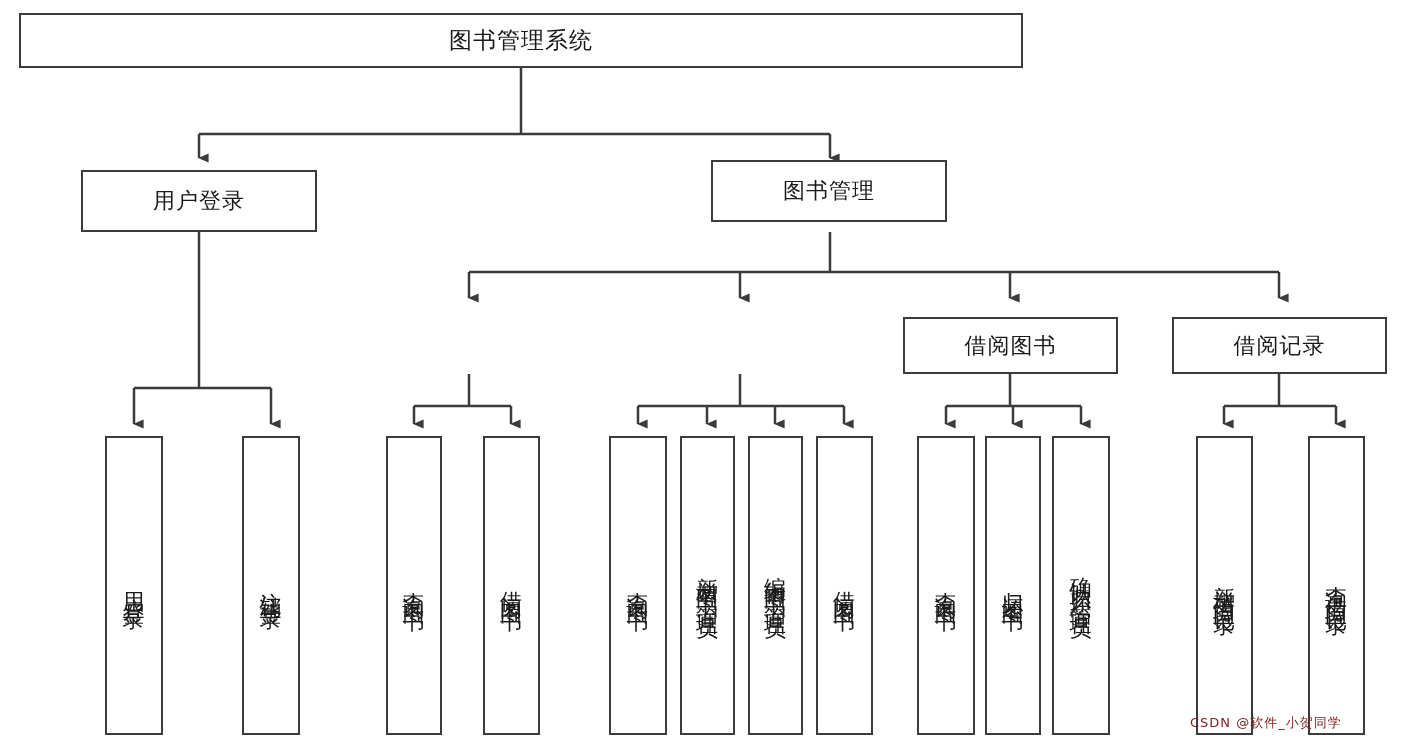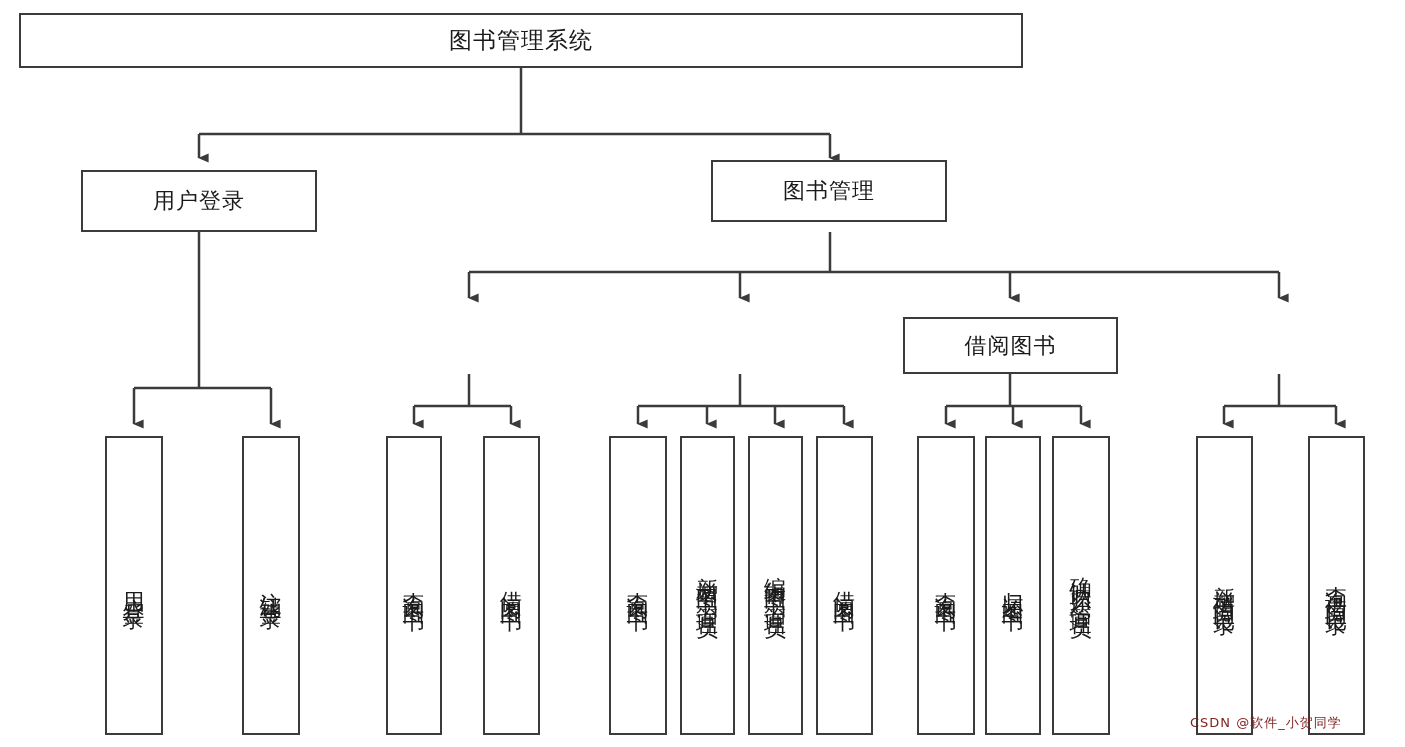--- a/index.html
+++ b/index.html
@@ -69,20 +69,21 @@
       <path d="M 1336 406 L 1336 424" marker-end="url(#arrow)"></path>
     </g>
   </svg>
 
   <div class="node horiz" id="root" style="left:19px;top:13px;width:1004px;height:55px;">图书管理系统</div>
 
   <div class="node horiz" style="left:81px;top:170px;width:236px;height:62px;">用户登录</div>
   <div class="node horiz" style="left:711px;top:160px;width:236px;height:62px;">图书管理</div>
 
   <div class="node horiz" style="left:903px;top:317px;width:215px;height:57px;">借阅图书</div>
+  <div class="node horiz" style="left:1172px;top:317px;width:215px;height:57px;">借阅记录</div>
 
   <div class="node vert" style="left:105px;top:436px;width:58px;height:299px;">用户登录</div>
   <div class="node vert" style="left:242px;top:436px;width:58px;height:299px;">注销登录</div>
 
   <div class="node vert" style="left:386px;top:436px;width:56px;height:299px;">查询图书</div>
   <div class="node vert" style="left:483px;top:436px;width:57px;height:299px;">借阅图书</div>
 
   <div class="node vert" style="left:609px;top:436px;width:58px;height:299px;">查询图书</div>
   <div class="node vert" style="left:680px;top:436px;width:55px;height:299px;">新增图书（管理员）</div>
   <div class="node vert" style="left:748px;top:436px;width:55px;height:299px;">编辑图书（管理员）</div>

